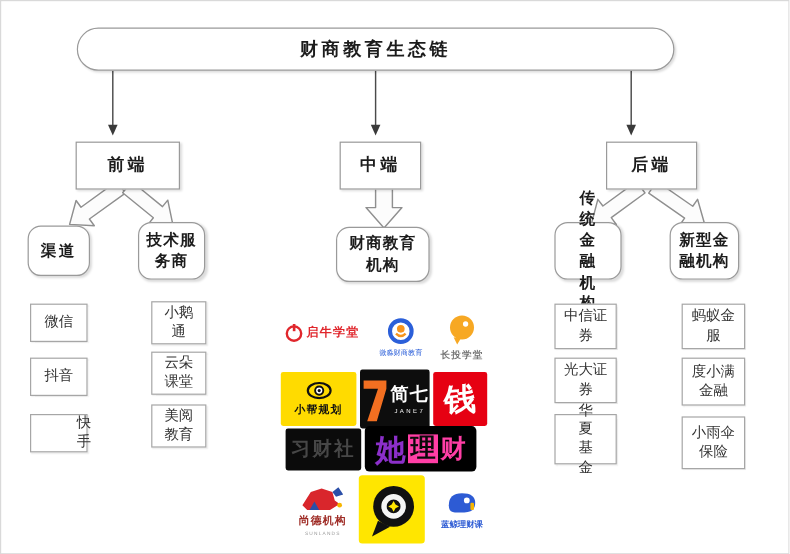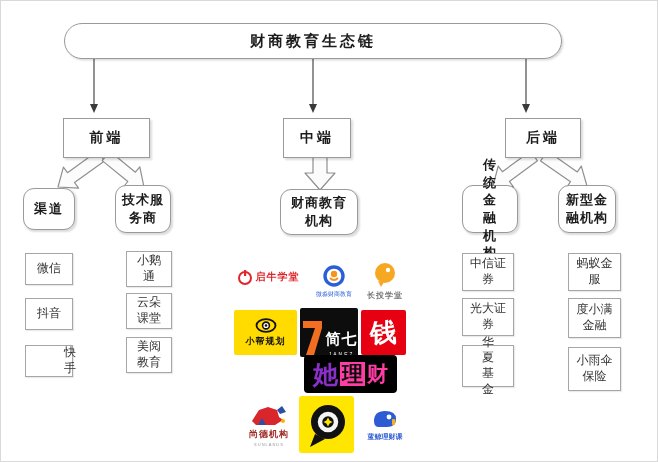--- a/index.html
+++ b/index.html
@@ -162,34 +162,37 @@
 
   <div class="tile xb" style="left:233px;top:309px;width:63px;height:45px;">
     <svg width="22" height="15" viewBox="0 0 22 15">
       <ellipse cx="11" cy="7.5" rx="9.5" ry="6.3" fill="#ffdb00" stroke="#111" stroke-width="1.8"></ellipse>
       <circle cx="11" cy="7.5" r="3.4" fill="#fff" stroke="#111" stroke-width="1.6"></circle>
       <circle cx="11" cy="7.5" r="1.3" fill="#111"></circle>
     </svg>
     <span class="xb-text">小帮规划</span>
   </div>
 
-  <div class="tile j7" style="left:299px;top:307px;width:58px;height:49px;align-items:flex-end;">
+  <div class="tile j7" style="left:299px;top:307px;width:58px;height:49px;">
     <svg width="22" height="40" viewBox="0 0 22 40">
       <polygon points="2,4 21,4 21,11 13,38 5,38 14,11 2,11" fill="#f26f21"></polygon>
     </svg>
     <div class="j7-col">
       <span class="j7-name">简七</span>
       <span class="j7-sub">JANE7</span>
     </div>
   </div>
 
   <div class="tile qt" style="left:360px;top:309px;width:45px;height:45px;">
     <span class="qt-char">钱</span>
   </div>
 
+  <div class="tile xc" style="left:237px;top:356px;width:63px;height:35px;">
+    <span class="xc-text">习财社</span>
+  </div>
 
   <div class="tile tl" style="left:303px;top:354px;width:93px;height:38px;">
     <span class="tl-c1">她</span>
     <span class="tl-c2">理</span>
     <span class="tl-c3">财</span>
   </div>
 
   <div class="tile sd" style="left:240px;top:399px;width:56px;height:50px;">
     <svg width="38" height="24" viewBox="0 0 38 24">
       <polygon points="2,17 9,6 18,3 27,6 29,13 33,16 25,21 13,21 6,21" fill="#d9262c"></polygon>

